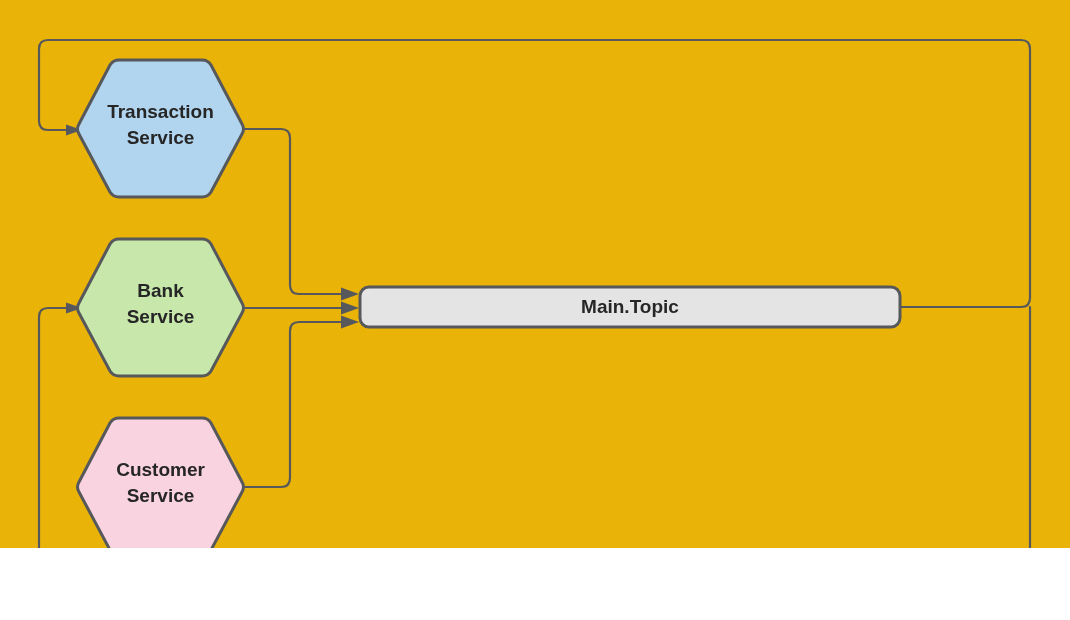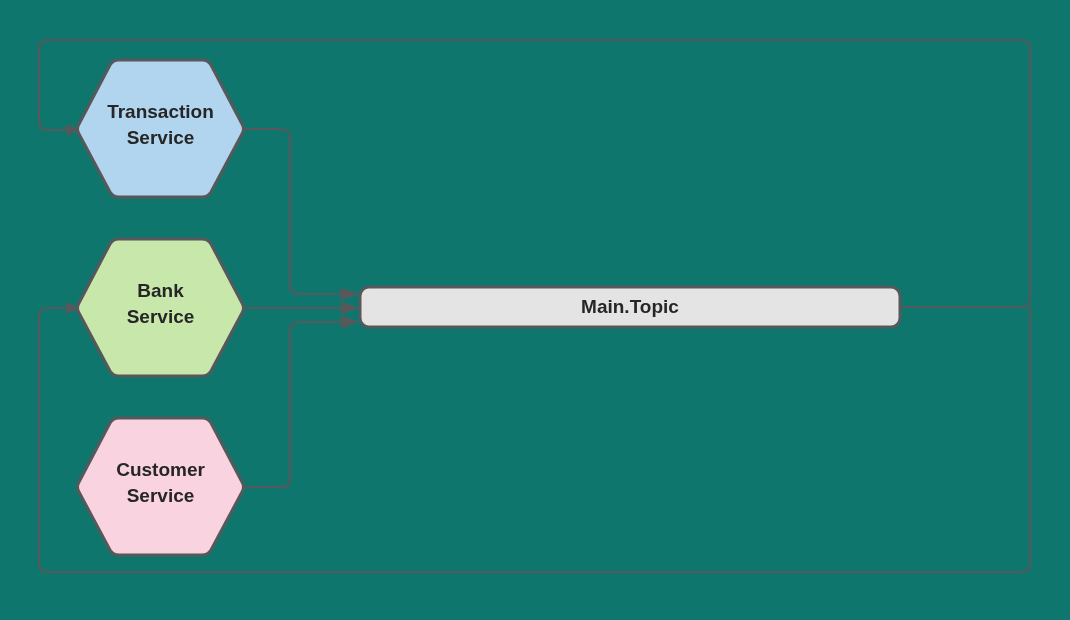--- a/index.html
+++ b/index.html
@@ -6,22 +6,22 @@
     margin: 0;
     padding: 0;
     background: #ffffff;
   }
   body {
     font-family: "Liberation Sans", sans-serif;
   }
   #canvas {
     position: relative;
     width: 1070px;
-    height: 620px;
-    background: #0f766e;
+    height: 548px;
+    background: #eab308;
     overflow: hidden;
   }
   #diagram-svg {
     position: absolute;
     left: 0;
     top: 0;
     width: 1070px;
     height: 620px;
   }
   .node-label {

